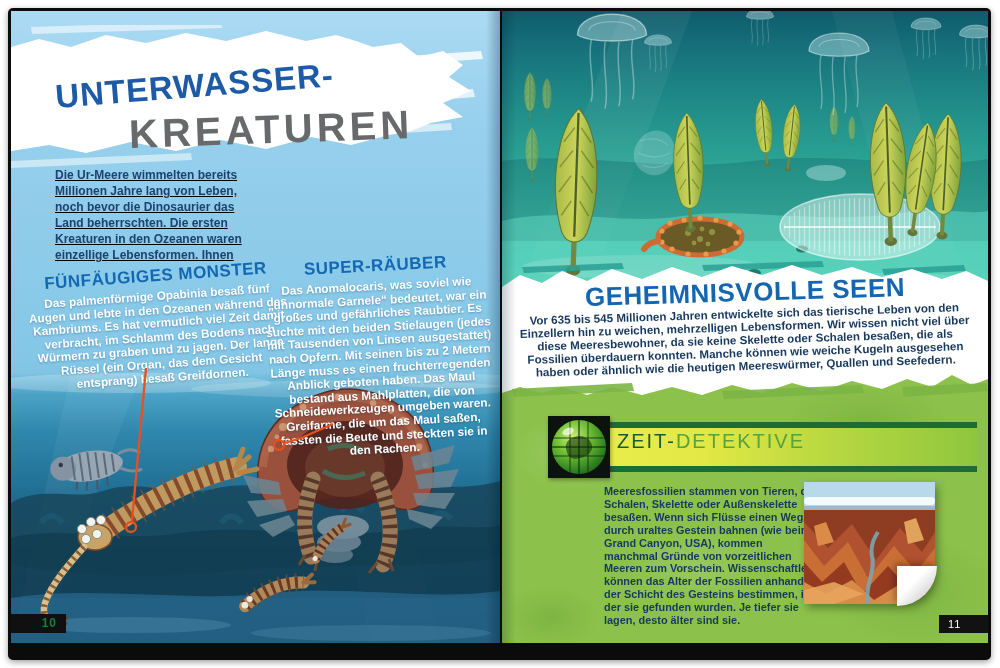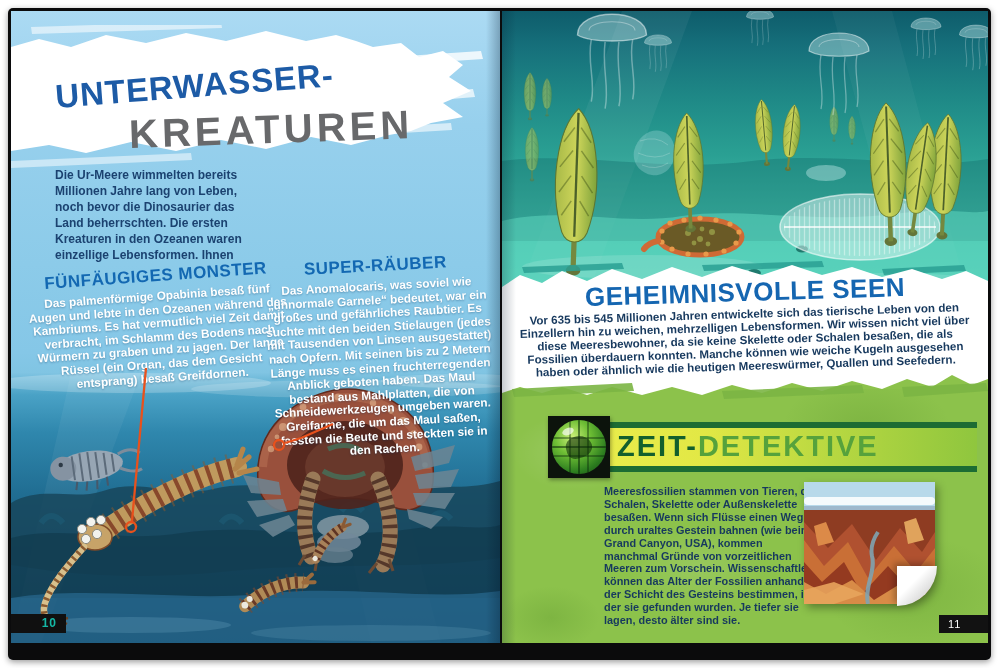--- a/index.html
+++ b/index.html
@@ -19,30 +19,30 @@
   
   .lp-ocean{position:absolute;left:0;top:362px;width:489px;height:270px;
     background:linear-gradient(180deg,#7fc4e2 0%,#4aa2c6 8%,#2f87ad 22%,#206d92 45%,
     #1a5a7d 66%,#16506e 86%,#134962 100%);}
   .brush-title{position:absolute;left:0;top:14px;width:489px;height:160px;z-index:5;}
   .lp-title{position:absolute;left:0;top:0;width:489px;z-index:6;}
   .t1{position:absolute;left:44px;top:56px;font-size:33px;font-weight:bold;color:#1d5ba6;
     letter-spacing:1px;transform:rotate(-4.5deg);white-space:nowrap;}
   .t2{position:absolute;left:118px;top:96px;font-size:40px;font-weight:bold;color:#68696b;
     letter-spacing:4px;transform:rotate(-2deg);white-space:nowrap;}
-  .intro{position:absolute;left:44px;top:156px;width:424px;display:flex;gap:8px;z-index:6;}
+  .intro{position:absolute;left:44px;top:156px;width:424px;display:flex;gap:8px;z-index:6;text-decoration:underline;}
   .intro p{margin:0;width:206px;font-size:12px;line-height:16px;font-weight:bold;color:#1b4270;}
   .sec{position:absolute;z-index:7;text-align:center;}
   .sec h2{margin:0 0 4px 0;font-size:17px;font-weight:bold;color:#1368b2;letter-spacing:.5px;}
   .sec p{margin:0;font-size:11.8px;line-height:13.6px;font-weight:bold;color:#ffffff;
     text-shadow:0 1px 2px rgba(0,50,90,.35);}
   .sec1{left:18px;top:255px;width:260px;transform:rotate(-4deg);}
   .sec2{left:255px;top:245px;width:228px;transform:rotate(-3deg);}
   .lp-overlay{position:absolute;left:0;top:0;width:489px;height:632px;z-index:8;pointer-events:none;}
-  .tab10{position:absolute;left:0;top:603px;width:55px;height:19px;background:#101010;color:#14b8a6;
+  .tab10{position:absolute;left:0;top:603px;width:55px;height:19px;background:#101010;color:#15803d;
     font-size:12px;font-weight:bold;line-height:19px;text-align:right;padding-right:9px;
     box-sizing:border-box;letter-spacing:1px;z-index:20;}
 
   
   .rp-scene{position:absolute;left:0;top:0;width:486px;height:300px;
     background:linear-gradient(180deg,#0e5c6b 0%,#16707b 12%,#1f8a87 30%,#2aa093 48%,
     #3cb7a4 64%,#4cc7b2 78%,#56cfba 92%,#59d3bf 100%);}
   .rp-band{position:absolute;left:0;top:250px;width:486px;height:142px;z-index:10;}
   .rp-band svg{position:absolute;left:0;top:0;}
   .seen-head{position:absolute;left:0;top:16px;width:486px;text-align:center;font-size:26px;
@@ -52,21 +52,21 @@
   .rp-green{position:absolute;left:0;top:378px;width:486px;height:254px;background:#8cc24b;
     background-image:
       radial-gradient(ellipse 90px 55px at 15% 25%,rgba(255,255,255,.12),transparent 70%),
       radial-gradient(ellipse 120px 70px at 75% 15%,rgba(50,110,20,.16),transparent 70%),
       radial-gradient(ellipse 100px 60px at 40% 70%,rgba(255,255,255,.10),transparent 70%),
       radial-gradient(ellipse 130px 80px at 85% 80%,rgba(50,110,20,.14),transparent 70%),
       radial-gradient(ellipse 70px 45px at 10% 90%,rgba(60,120,25,.18),transparent 70%);}
   .banner-bar{position:absolute;left:55px;top:411px;width:420px;height:38px;z-index:12;
     background:linear-gradient(90deg,#ecee4e 0%,#e2e845 35%,#b8d841 65%,#8fc63e 100%);
     border-top:6px solid #1c6c33;border-bottom:6px solid #1c6c33;}
-  .banner-text{position:absolute;left:60px;top:2px;font-size:29px;font-weight:bold;
+  .banner-text{position:absolute;left:60px;top:2px;font-size:20px;font-weight:normal;
     letter-spacing:2px;white-space:nowrap;}
   .z1{color:#135f2d;}
   .z2{color:#56a23c;}
   .sonar{position:absolute;left:46px;top:405px;width:62px;height:62px;background:#0c130c;
     z-index:13;box-shadow:1px 2px 4px rgba(0,0,0,.35);}
   .sonar .lens{position:absolute;left:4px;top:4px;width:54px;height:54px;border-radius:50%;
     background:radial-gradient(circle at 38% 32%,#cdf07a 0%,#6fbf35 35%,#2c7d1f 70%,#123f12 100%);
     overflow:hidden;}
   .sonar .lens::before{content:"";position:absolute;left:26px;top:0;width:1.5px;height:54px;
     background:rgba(10,40,10,.55);box-shadow:-9px 0 0 rgba(10,40,10,.4),9px 0 0 rgba(10,40,10,.4);}

